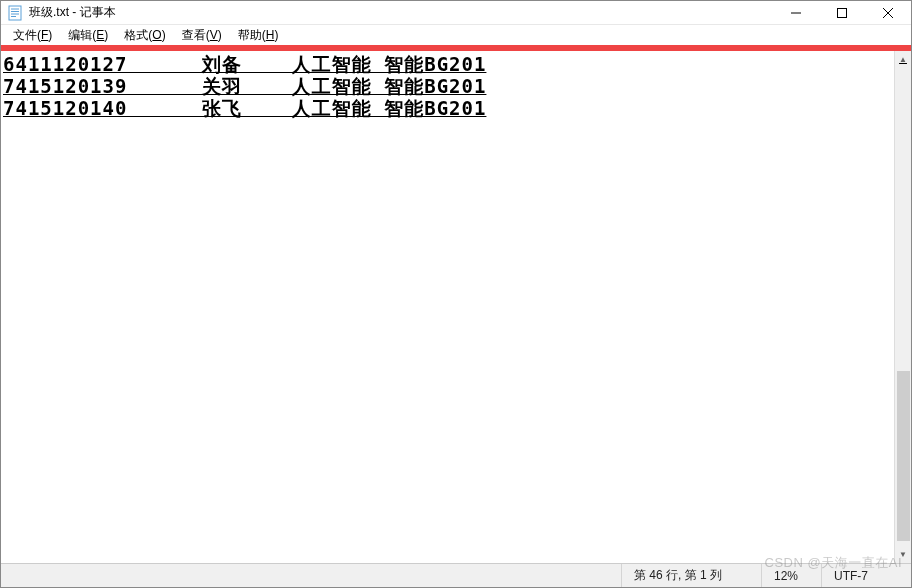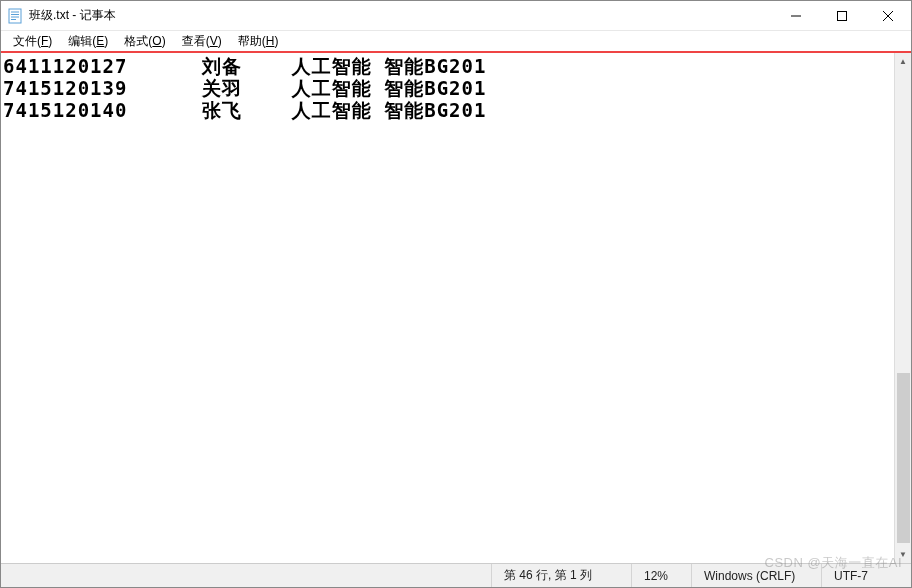--- a/index.html
+++ b/index.html
@@ -8,21 +8,21 @@
       font-size: 12px;
       background: #fff;
       width: 912px;
       height: 588px;
       border: 1px solid #888;
       display: flex;
       flex-direction: column;
       overflow: hidden;
     }
     .titlebar {
-      height: 30px;
+      height: 24px;
       background: #fff;
       display: flex;
       align-items: center;
       padding: 0 0 0 6px;
       border-bottom: 1px solid #e8e8e8;
     }
     .titlebar-icon {
       width: 16px;
       height: 16px;
       margin-right: 6px;
@@ -55,21 +55,22 @@
     }
     .menu-item {
       padding: 2px 8px;
       cursor: pointer;
     }
     .menu-item u { text-decoration: underline; }
     .content-wrap {
       flex: 1;
       display: flex;
       overflow: hidden;
-      border-top: 2px solid #ef4444;
+      border-top: 6px solid #ef4444;
+      text-decoration: underline;
     }
     .text-area {
       flex: 1;
       padding: 2px 0 0 2px;
       font-family: "SimSun", "NSimSun", "FangSong", monospace;
       font-size: 19px;
       font-weight: bold;
       line-height: 22px;
       white-space: pre;
       overflow: hidden;
@@ -176,17 +177,16 @@
     <div class="scroll-arrow">▲</div>
     <div class="scroll-thumb" style="top:320px;height:170px;"></div>
     <div class="scroll-arrow" style="position:absolute;bottom:0;">▼</div>
   </div>
 </div>
 
 <div class="statusbar">
   <div class="status-spacer"></div>
   <div class="status-cell" style="min-width:140px;">第 46 行, 第 1 列</div>
   <div class="status-cell" style="min-width:60px;">12%</div>
-  <div class="status-cell" style="min-width:130px;">Windows (CRLF)</div>
   <div class="status-cell" style="min-width:90px;">UTF-7</div>
 </div>
 
 <div class="watermark">CSDN @天海一直在AI</div>
 
 </body></html>

